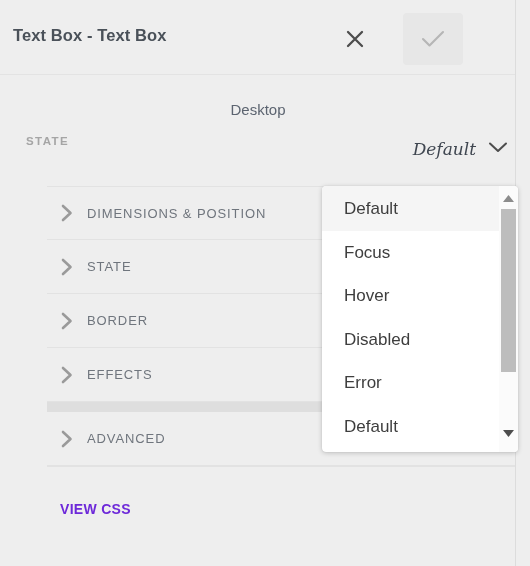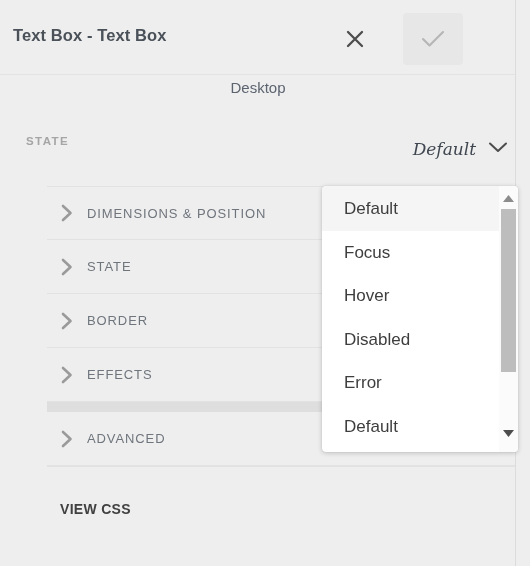--- a/index.html
+++ b/index.html
@@ -85,21 +85,21 @@
     position: absolute;
     left: 0;
     top: 75px;
     width: 516px;
     height: 48px;
   }
   .device-label {
     position: absolute;
     left: 0;
     right: 0;
-    top: 4px;
+    top: 26px;
     text-align: center;
     font-size: 15px;
     color: #5c6470;
     font-weight: 400;
   }
 
   
   .state-row {
     position: absolute;
     left: 0;
@@ -178,21 +178,21 @@
     border-top: 1px solid #e2e2e2;
     display: flex;
     align-items: center;
     padding-left: 13px;
     box-sizing: border-box;
     cursor: pointer;
   }
   .viewcss-label {
     font-size: 14px;
     font-weight: bold;
-    color: #404040;
+    color: #6d28d9;
     letter-spacing: 0.3px;
     margin-top: 39px;
   }
 
   
   .dropdown {
     position: absolute;
     left: 322px;
     top: 186px;
     width: 196px;

